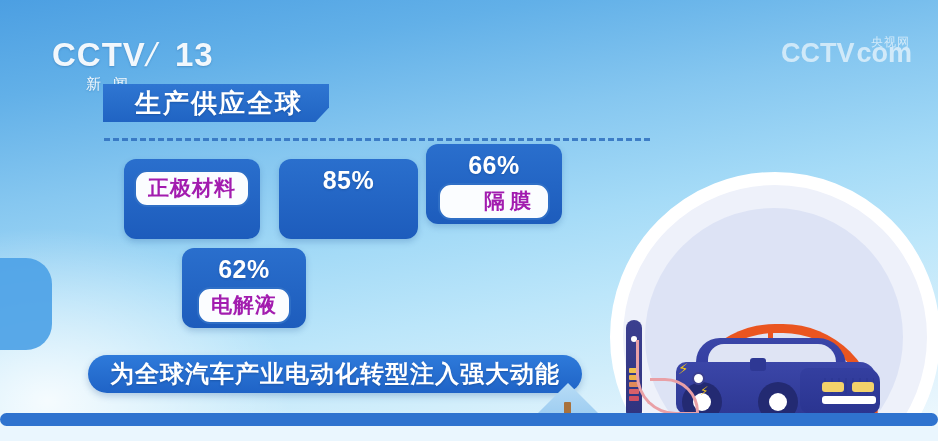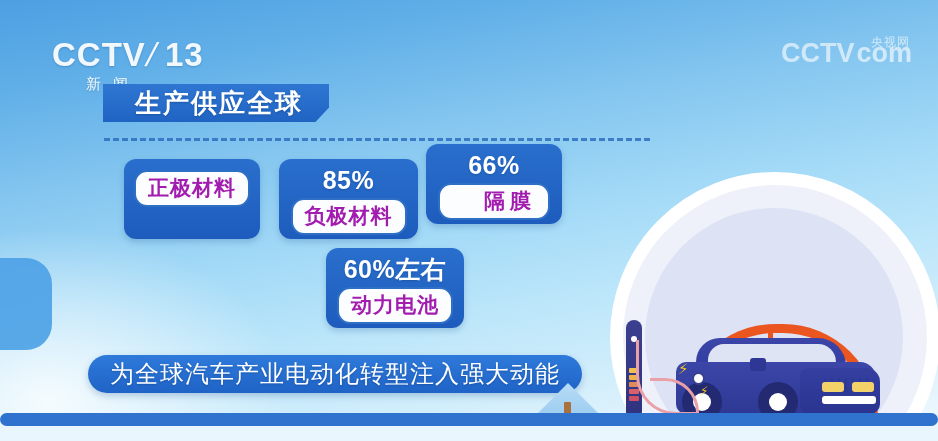--- a/index.html
+++ b/index.html
@@ -45,21 +45,21 @@
     position:absolute;left:564px;top:402px;width:7px;height:14px;background:#a9713c;border-radius:1px;
   }
   
   .logo{position:absolute;left:52px;top:38px;width:160px;height:56px;}
   .logo-main{
     font-size:33px;font-weight:bold;letter-spacing:1px;color:rgba(255,255,255,.93);
     line-height:34px;white-space:nowrap;
     text-shadow:0 1px 2px rgba(30,90,150,.35);
   }
   .logo-13{
-    display:inline-block;margin-left:6px;padding:0 1px;
+    display:inline-block;margin-left:16px;padding:0 1px;
   }
   .logo-slash{display:inline-block;transform:skewX(-14deg);margin:0 1px;font-weight:400;}
   .logo-sub{
     margin-top:3px;margin-left:34px;font-size:15px;letter-spacing:12px;
     color:rgba(255,255,255,.93);text-shadow:0 1px 2px rgba(30,90,150,.3);
   }
   
   .watermark{position:absolute;right:26px;top:40px;text-align:right;opacity:.62;}
   .wm-row{display:flex;align-items:flex-end;justify-content:flex-end;}
   .wm-cctv{font-size:27px;font-weight:bold;color:#ffffff;letter-spacing:0px;line-height:27px;}
@@ -111,21 +111,21 @@
   #card-3{left:182px;top:248px;width:124px;height:73px;}
   #card-4{left:326px;top:248px;width:138px;height:73px;}
   
   .bottom-banner{
     position:absolute;left:88px;top:355px;height:38px;padding:0 22px;
     background:linear-gradient(180deg,#2e7ada 0%,#1f63c6 100%);
     border-radius:19px;display:flex;align-items:center;
     box-shadow:0 3px 7px rgba(20,70,140,.25);
   }
   .bottom-banner .t{
-    font-size:24px;font-weight:normal;color:#ffffff;letter-spacing:1px;white-space:nowrap;
+    font-size:24px;font-weight:bold;color:#ffffff;letter-spacing:1px;white-space:nowrap;
     text-shadow:0 1px 2px rgba(10,50,110,.35);
   }
   
   .illus{position:absolute;left:600px;top:300px;width:338px;height:126px;}
   .pole{
     position:absolute;left:26px;top:20px;width:16px;height:100px;border-radius:8px;
     background:linear-gradient(180deg,#3b3f8f 0%,#2f337e 100%);
   }
   .pole-base{position:absolute;left:20px;top:116px;width:28px;height:6px;border-radius:2px;background:#2f337e;}
   .pole-dot{position:absolute;left:31px;top:36px;width:6px;height:6px;border-radius:50%;background:#ffffff;}
@@ -207,29 +207,28 @@
     <span class="t">生产供应全球</span>
   </div>
 
   <div class="divider"></div>
 
   <div class="card" id="card-0">
     <div class="pill"><span>正极材料</span></div>
   </div>
   <div class="card" id="card-1">
     <div class="pct">85%</div>
-    <div class="pill"><span>负极材料</span></div>
   </div>
   <div class="card wide" id="card-2">
     <div class="pct">66%</div>
     <div class="pill"><span>隔膜</span></div>
   </div>
-  <div class="card" id="card-4">
-    <div class="pct">60%左右</div>
-    <div class="pill"><span>动力电池</span></div>
+  <div class="card" id="card-3">
+    <div class="pct">62%</div>
+    <div class="pill"><span>电解液</span></div>
   </div>
 
   <div class="bottom-banner">
     <span class="t">为全球汽车产业电动化转型注入强大动能</span>
   </div>
 
   <div class="illus">
     <div class="arc"></div>
     <div class="arc-rib"></div>
 

